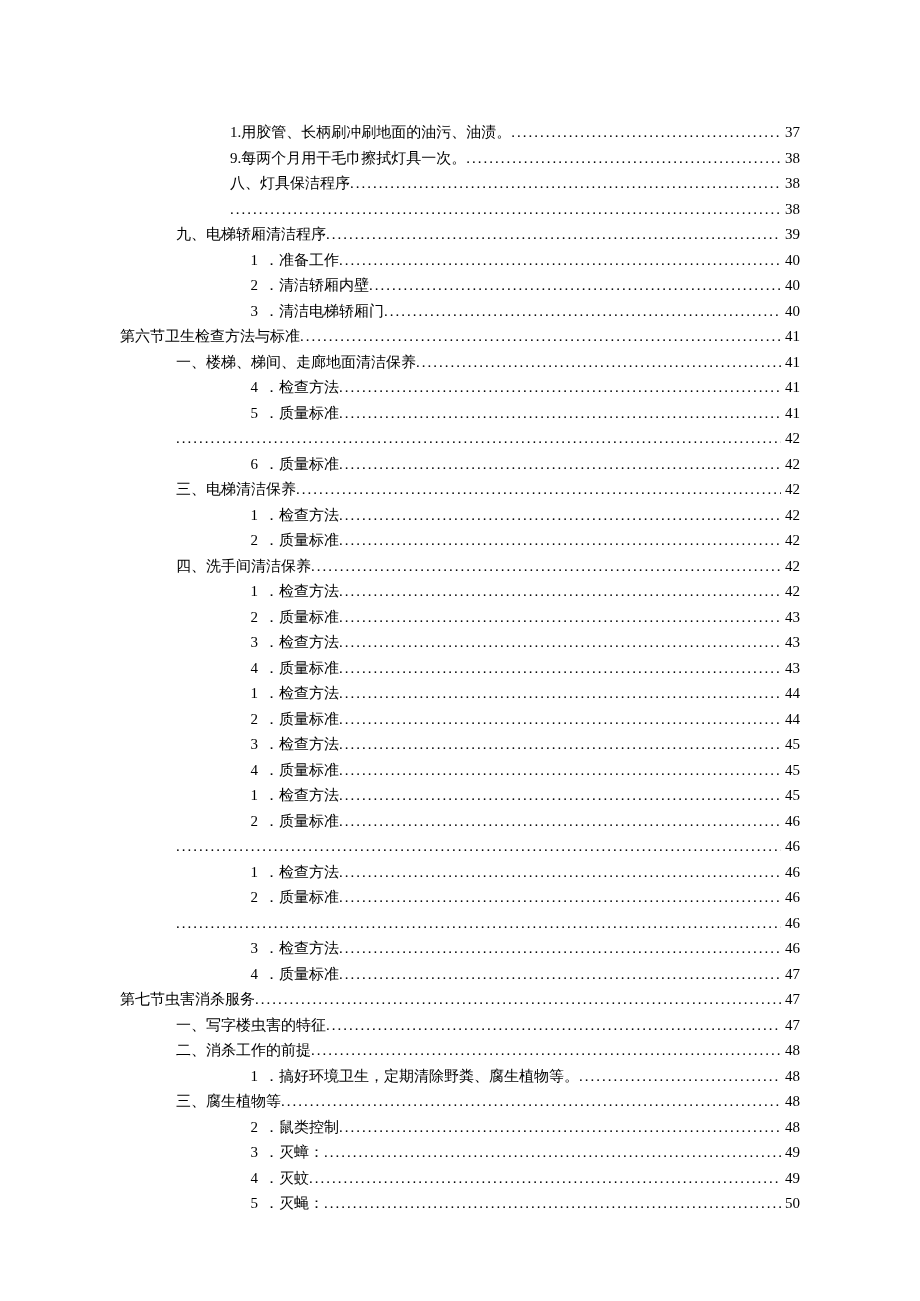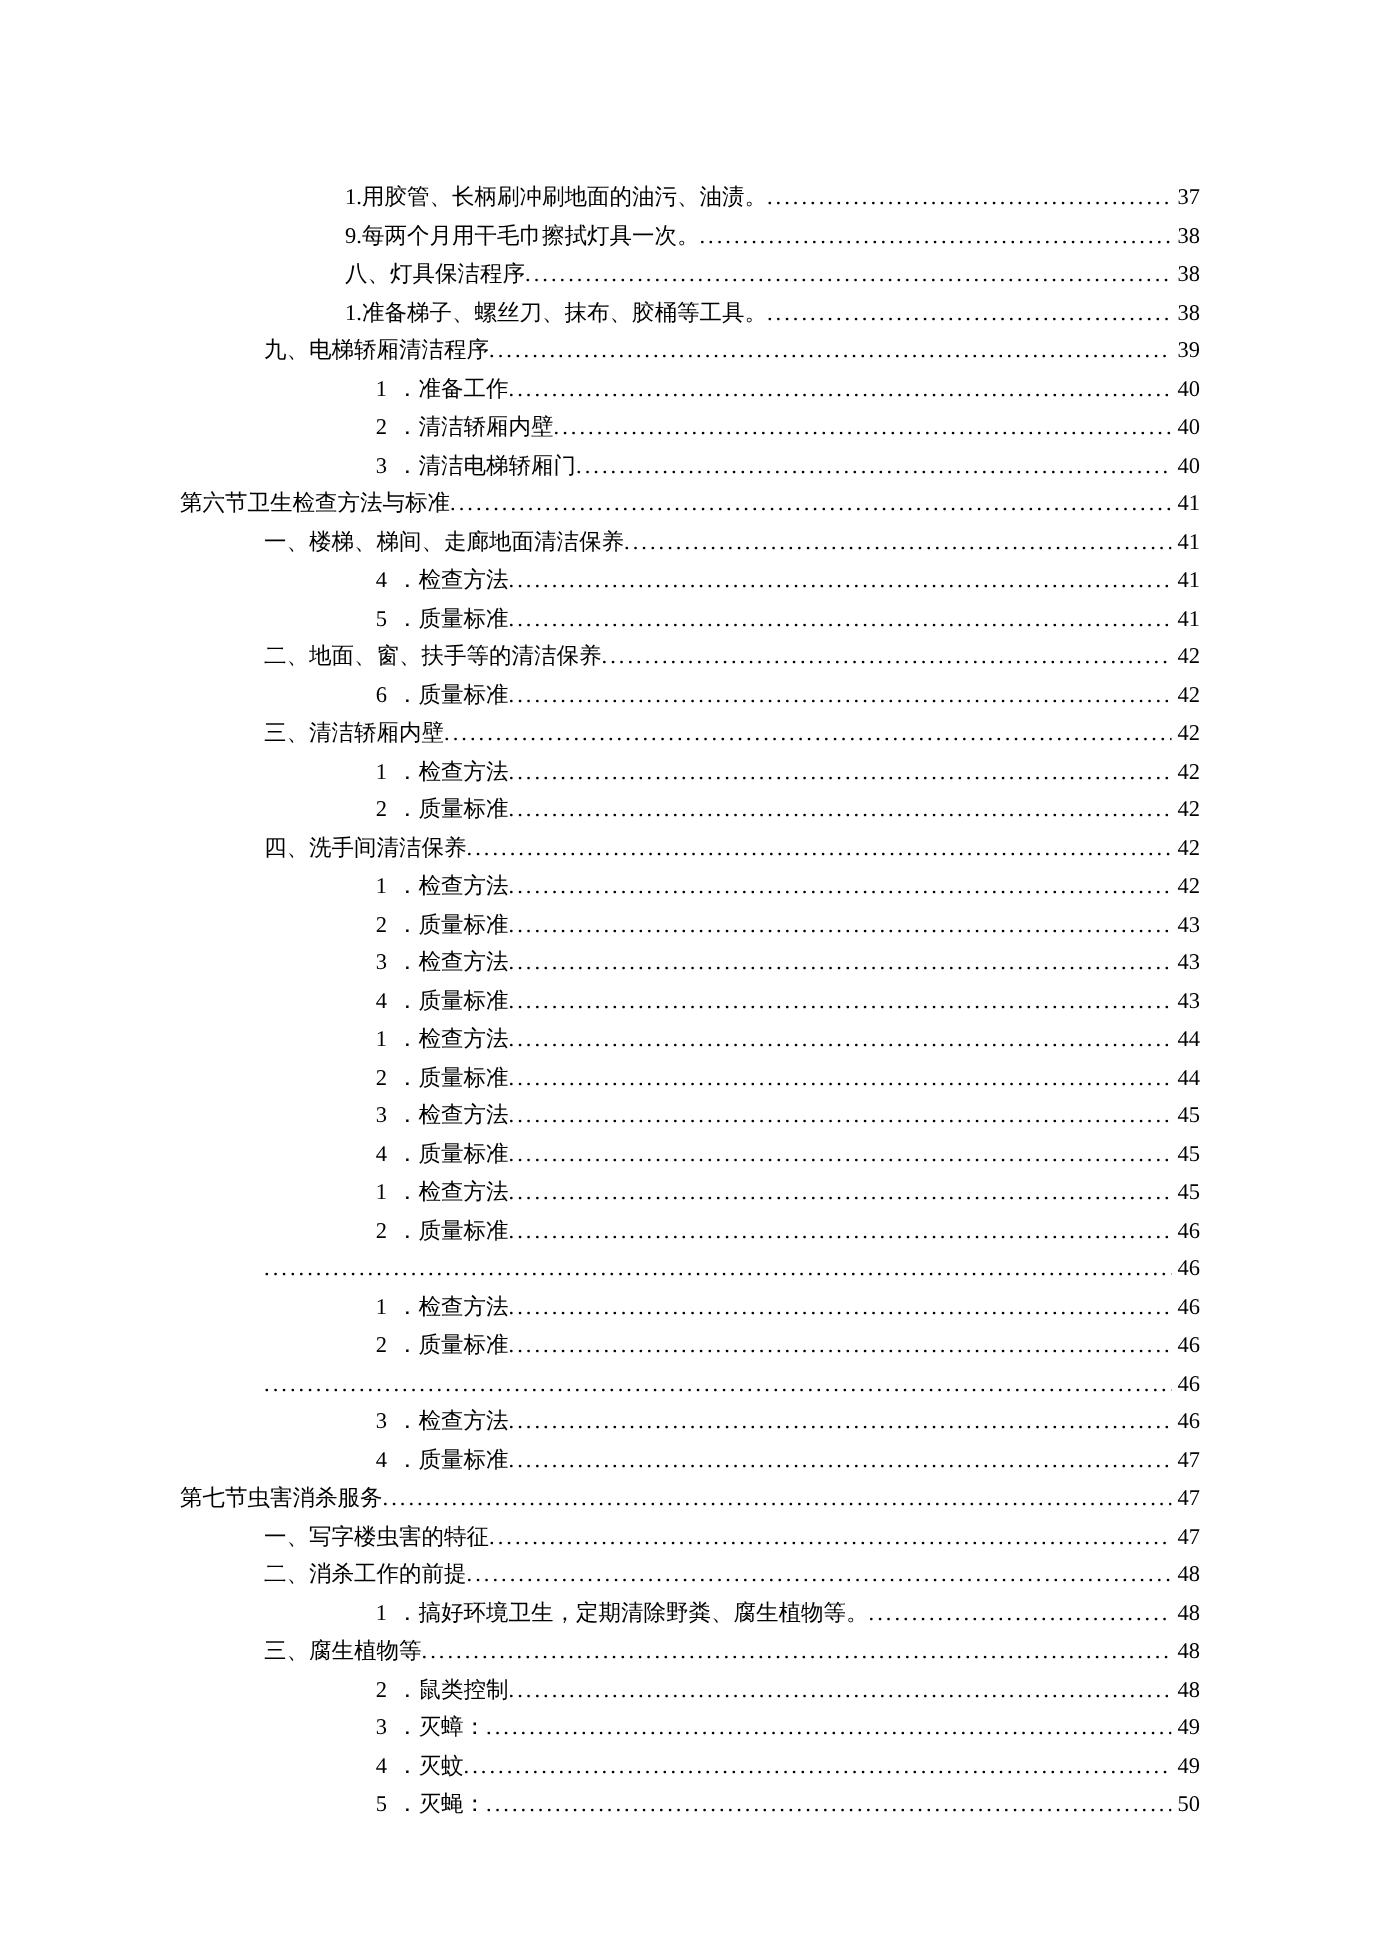--- a/index.html
+++ b/index.html
@@ -62,21 +62,20 @@
         <span class="label">9.每两个月用干毛巾擦拭灯具一次。</span>
         <span class="dots"></span>
         <span class="page-num">38</span>
       </div>
       <div class="toc-line lv2">
         <span class="label">八、灯具保洁程序</span>
         <span class="dots"></span>
         <span class="page-num">38</span>
       </div>
       <div class="toc-line lv2">
-        <span class="label">1.准备梯子、螺丝刀、抹布、胶桶等工具。</span>
         <span class="dots"></span>
         <span class="page-num">38</span>
       </div>
       <div class="toc-line lv1">
         <span class="label">九、电梯轿厢清洁程序</span>
         <span class="dots"></span>
         <span class="page-num">39</span>
       </div>
       <div class="toc-line lv2n">
         <span class="num">1</span>
@@ -112,32 +111,31 @@
         <span class="dots"></span>
         <span class="page-num">41</span>
       </div>
       <div class="toc-line lv2n">
         <span class="num">5</span>
         <span class="label">．质量标准</span>
         <span class="dots"></span>
         <span class="page-num">41</span>
       </div>
       <div class="toc-line lv1">
-        <span class="label">二、地面、窗、扶手等的清洁保养</span>
         <span class="dots"></span>
         <span class="page-num">42</span>
       </div>
       <div class="toc-line lv2n">
         <span class="num">6</span>
         <span class="label">．质量标准</span>
         <span class="dots"></span>
         <span class="page-num">42</span>
       </div>
       <div class="toc-line lv1">
-        <span class="label">三、清洁轿厢内壁</span>
+        <span class="label">三、电梯清洁保养</span>
         <span class="dots"></span>
         <span class="page-num">42</span>
       </div>
       <div class="toc-line lv2n">
         <span class="num">1</span>
         <span class="label">．检查方法</span>
         <span class="dots"></span>
         <span class="page-num">42</span>
       </div>
       <div class="toc-line lv2n">

